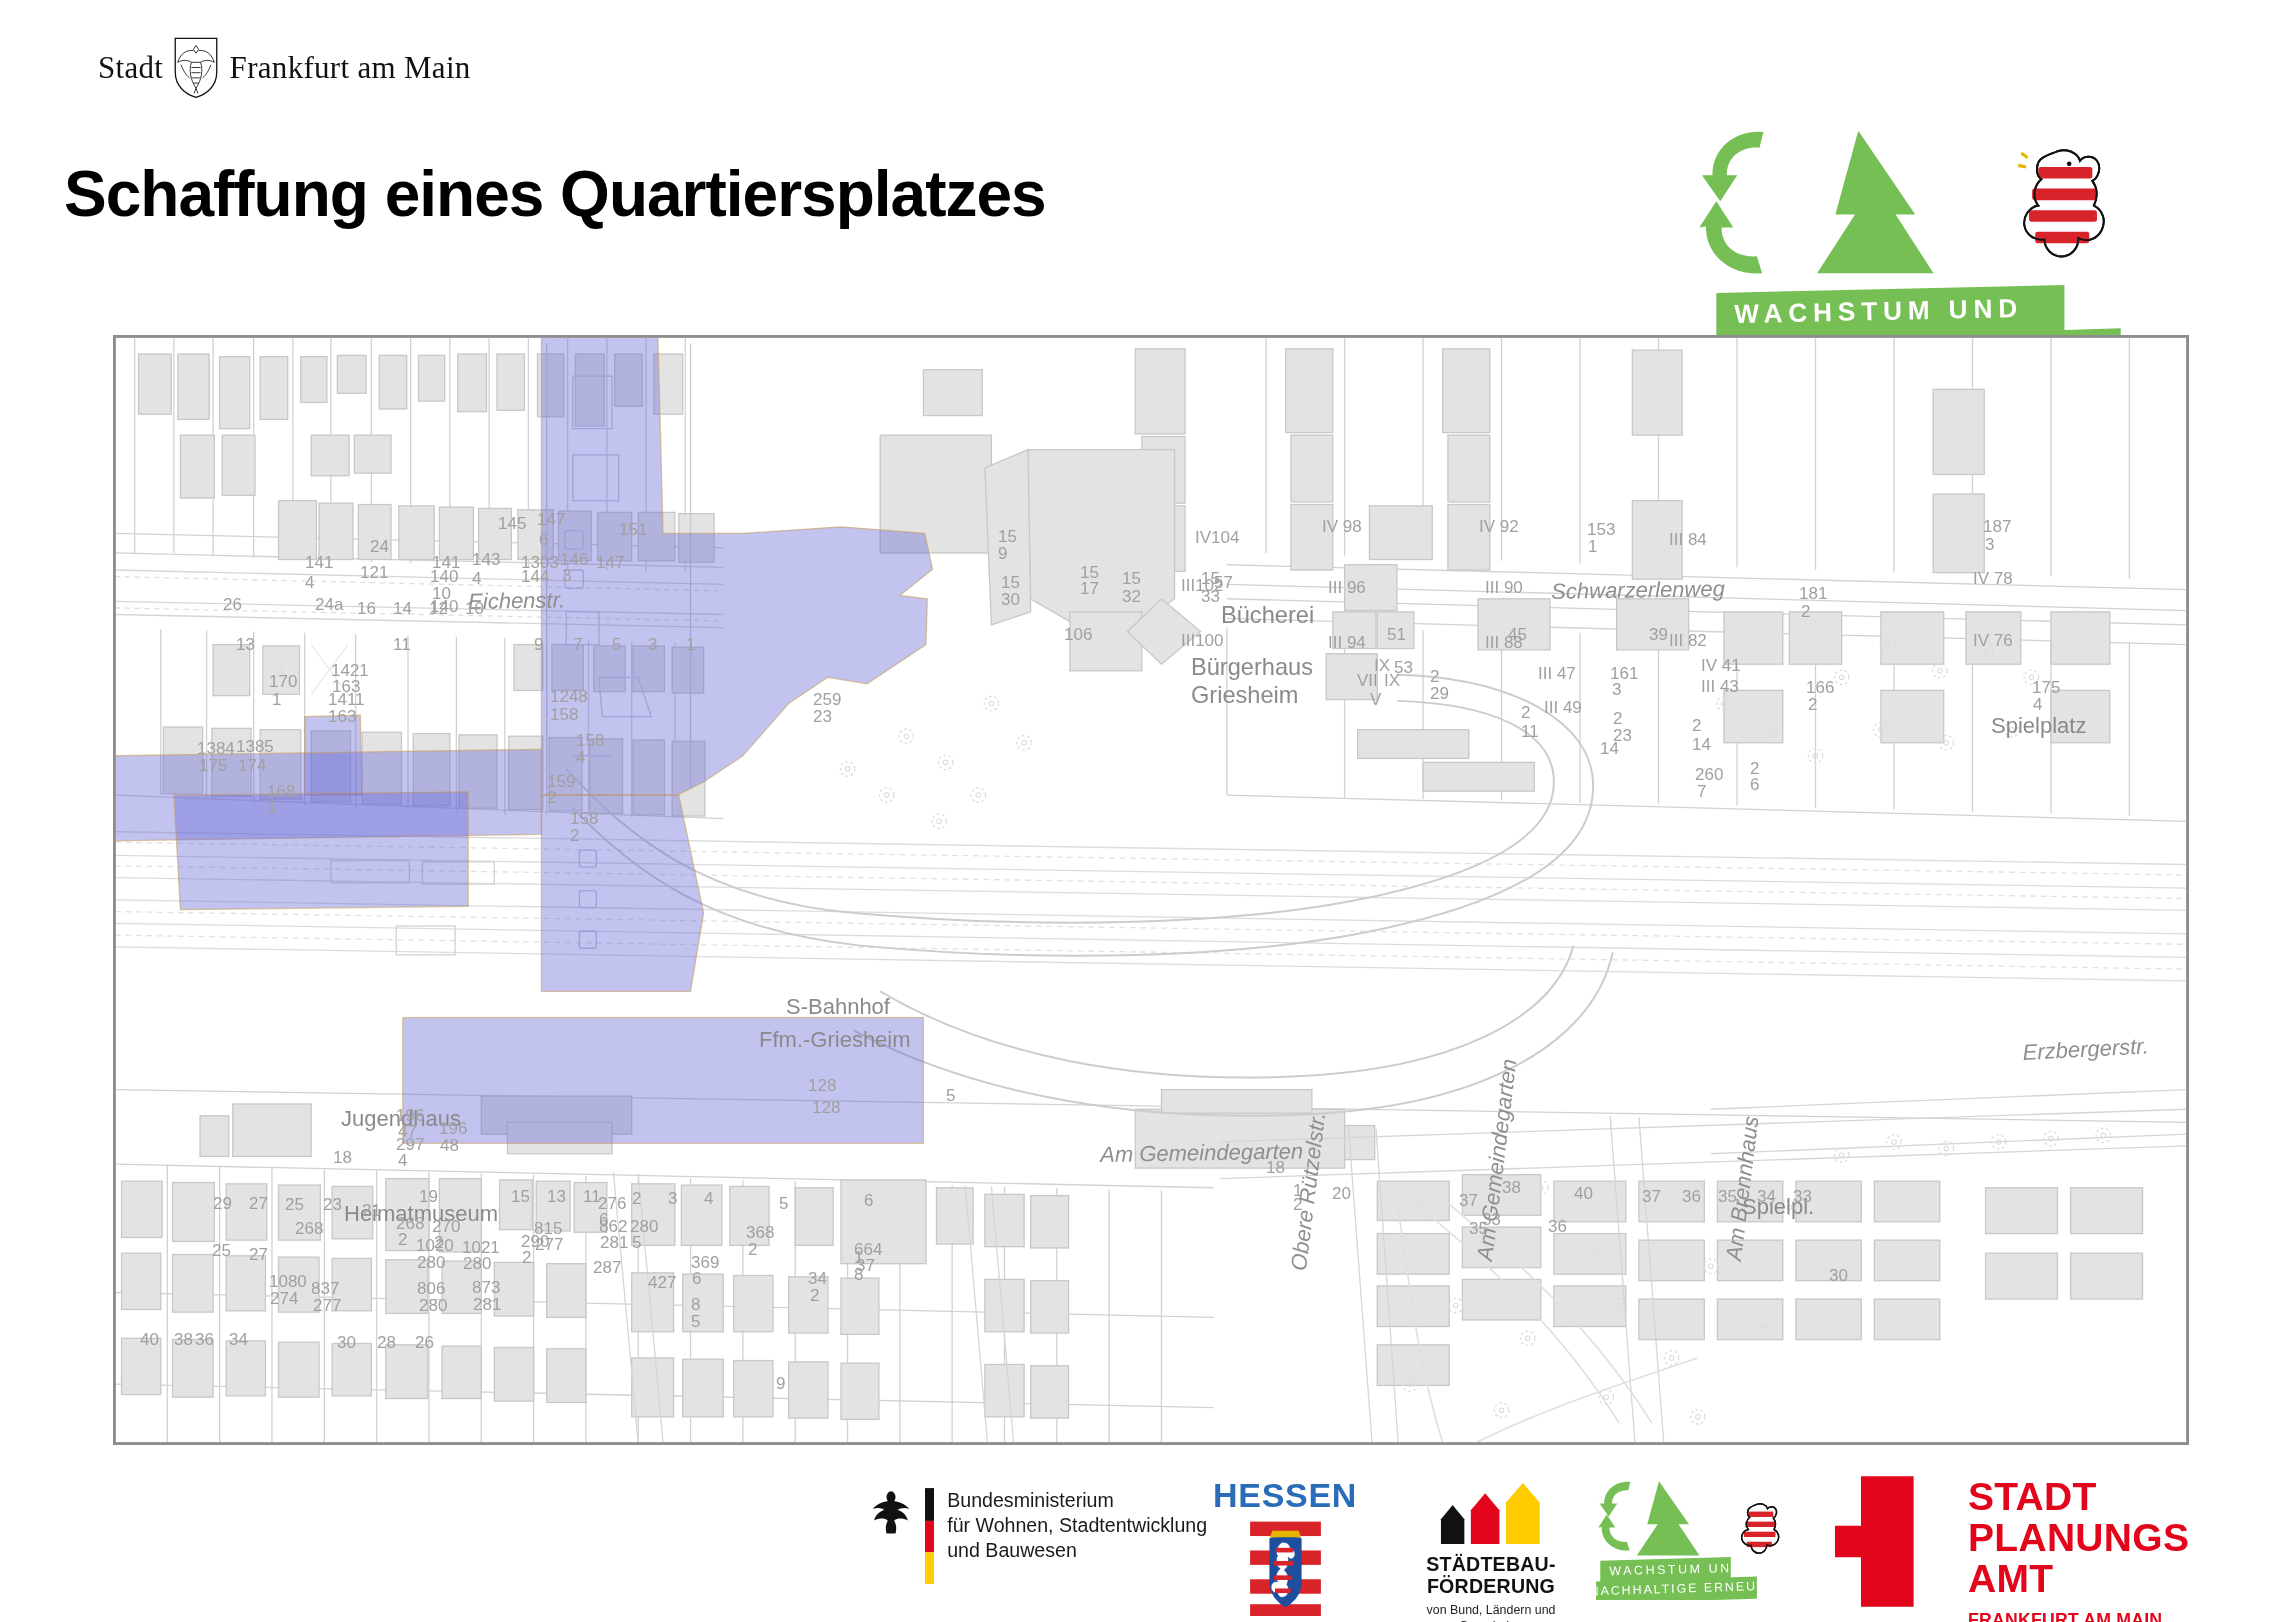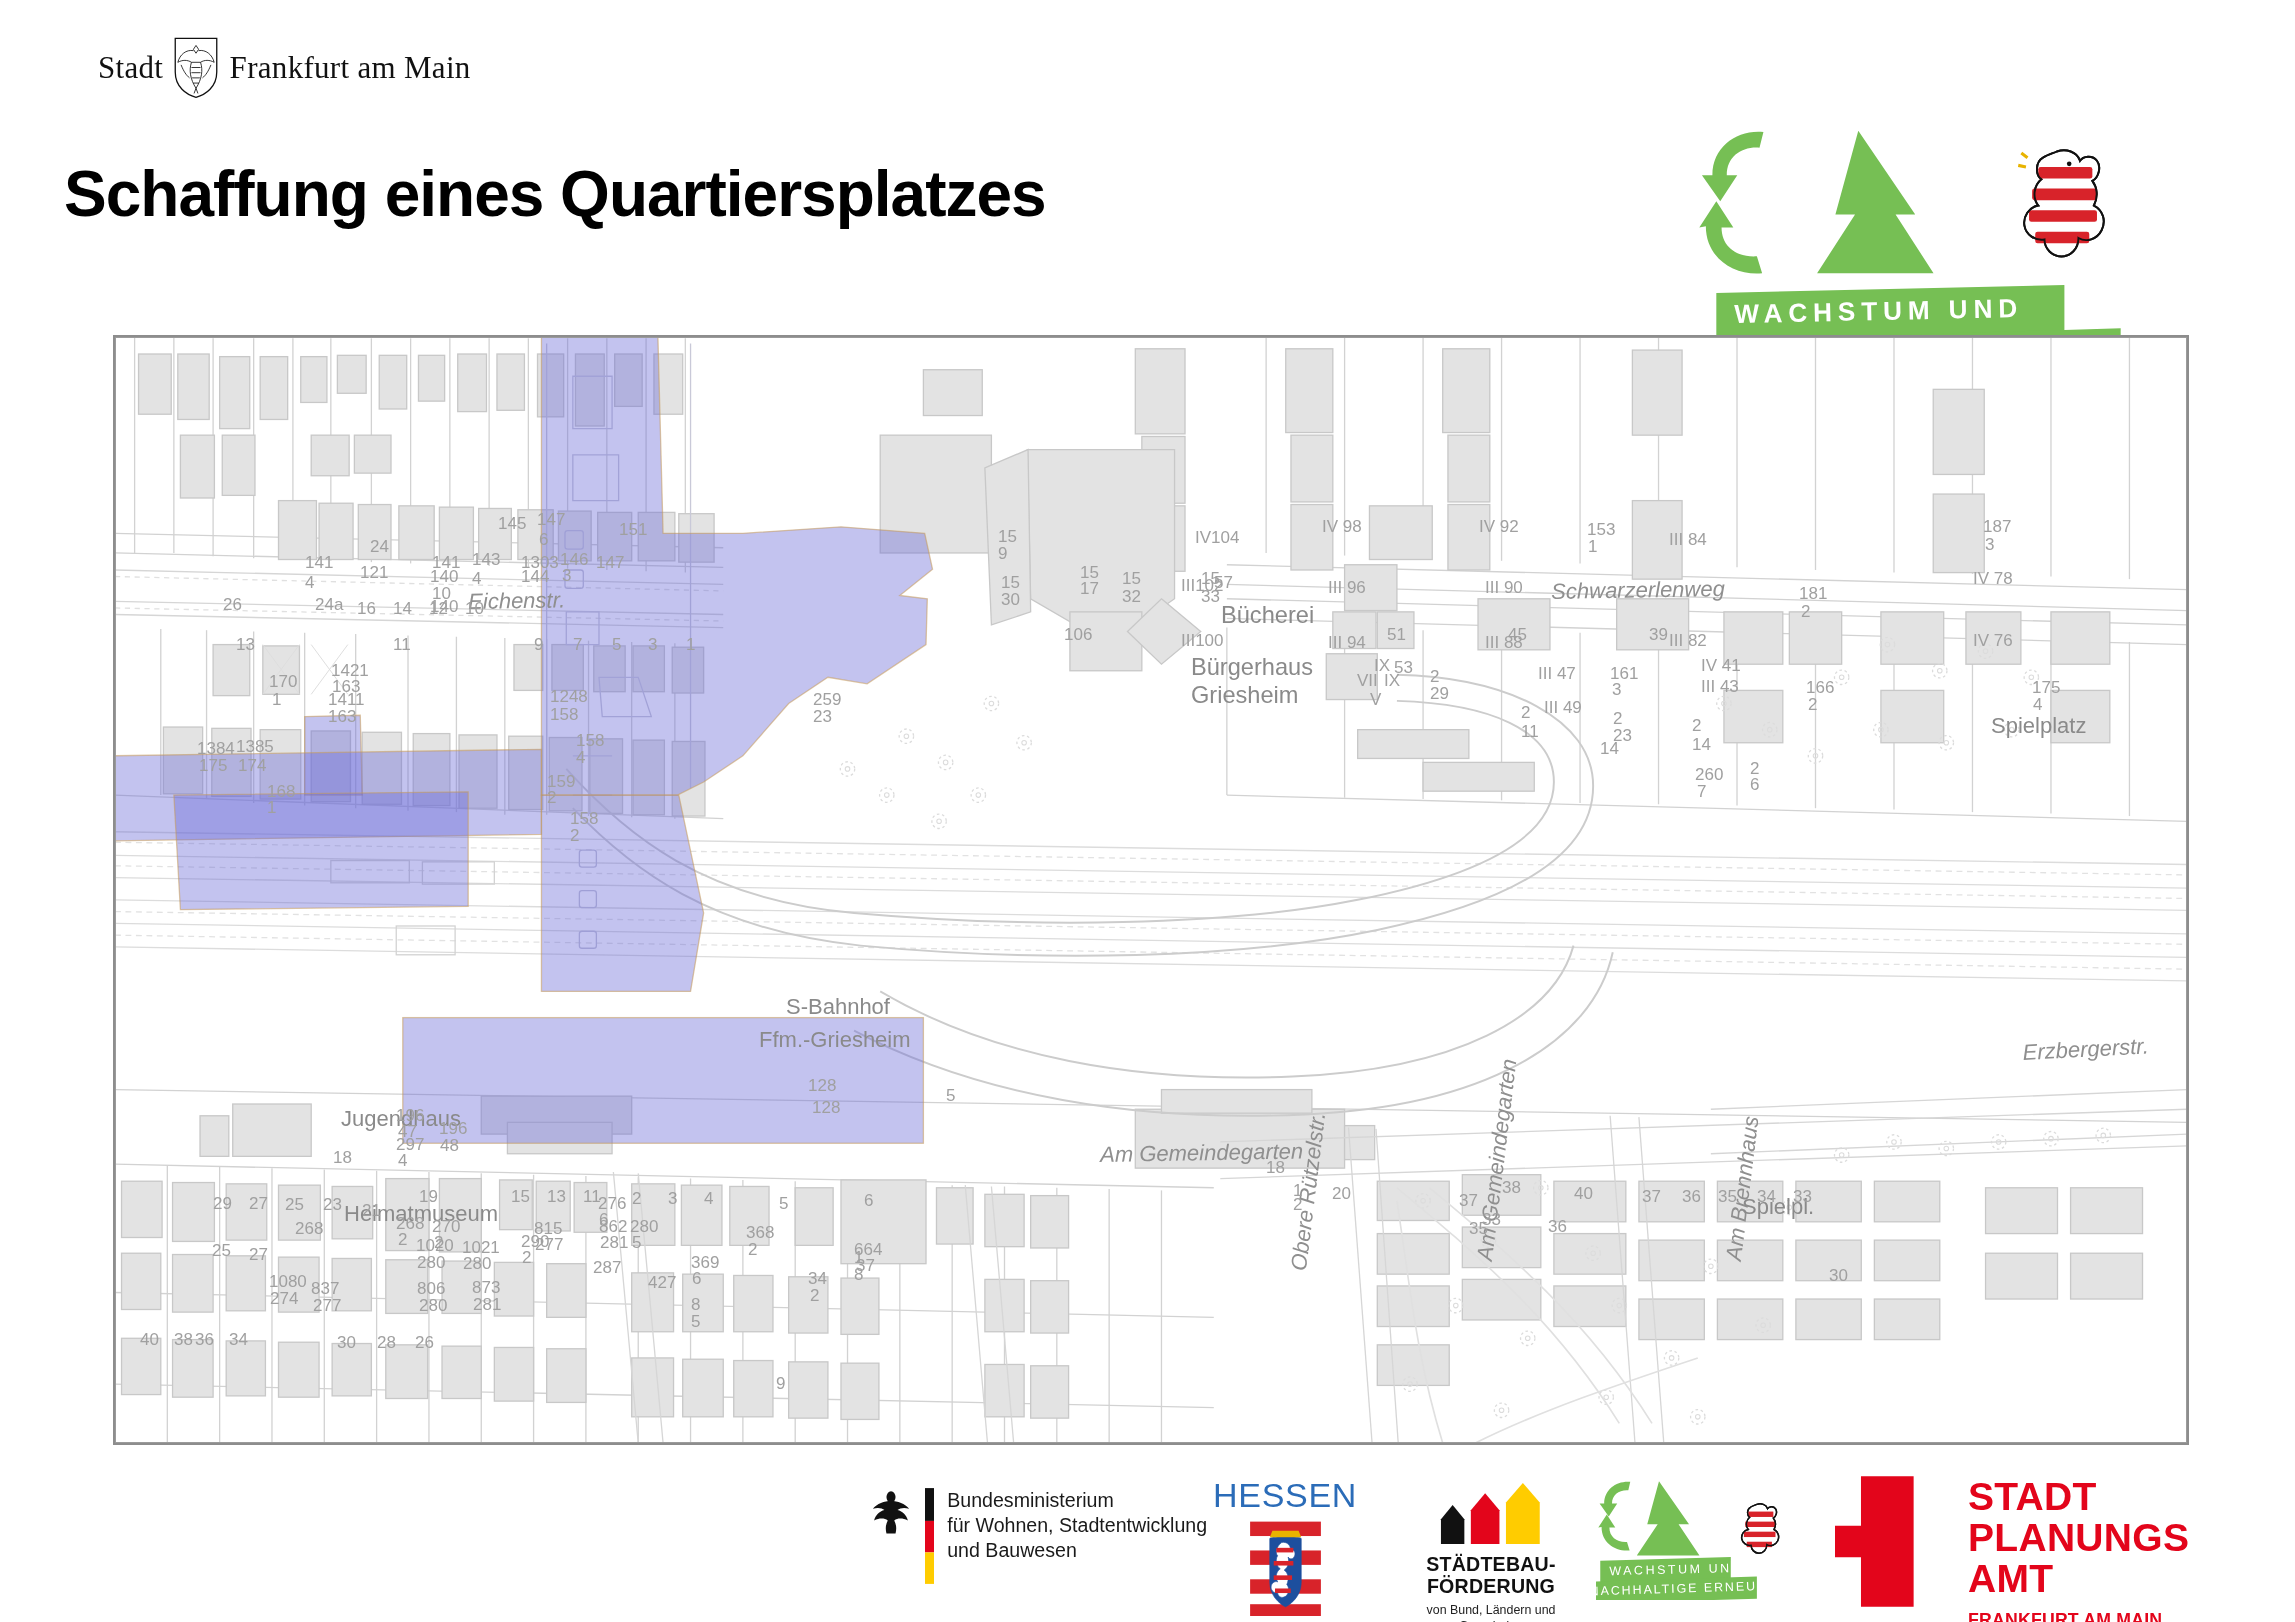--- a/index.html
+++ b/index.html
@@ -35,21 +35,21 @@
   .ml-poi{font-size:23.6px;color:#8a8a8a;}
   .ml-small{font-size:17px;color:#a0a0a0;}
   .ml-rot{transform-origin:0 0;}
 
   
   #footer{position:absolute;left:0;top:1462px;width:2295px;height:160px;}
   .fl{position:absolute;}
   .bmwsb-text{font-family:"Liberation Sans",sans-serif;font-size:19.6px;line-height:25px;
               color:#1a1a1a;}
   .hessen-word{font-family:"Liberation Sans",sans-serif;font-size:34px;color:#2b6cb8;
-               letter-spacing:0.7px;}
+               letter-spacing:0.7px;font-weight:bold;}
   .stf-title{font-family:"Liberation Sans",sans-serif;font-weight:bold;font-size:19.6px;
              line-height:22px;color:#111;letter-spacing:0.2px;}
   .stf-sub{font-family:"Liberation Sans",sans-serif;font-size:12.4px;line-height:15.7px;
            color:#222;}
   .spa-word{font-family:"Liberation Sans",sans-serif;font-weight:bold;color:#e3051b;
             font-size:39px;line-height:41px;letter-spacing:0.3px;}
   .spa-sub{font-family:"Liberation Sans",sans-serif;font-weight:bold;color:#e3051b;
            font-size:17.7px;letter-spacing:0.2px;margin-top:10.5px;}
 </style>
 </head>

